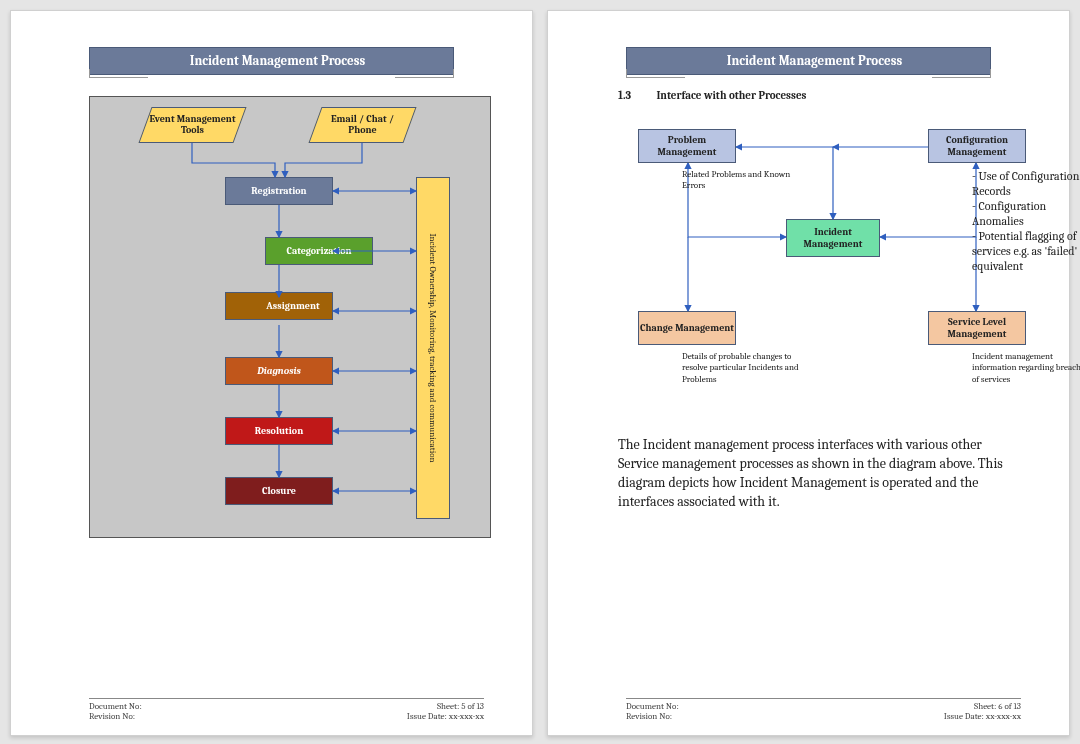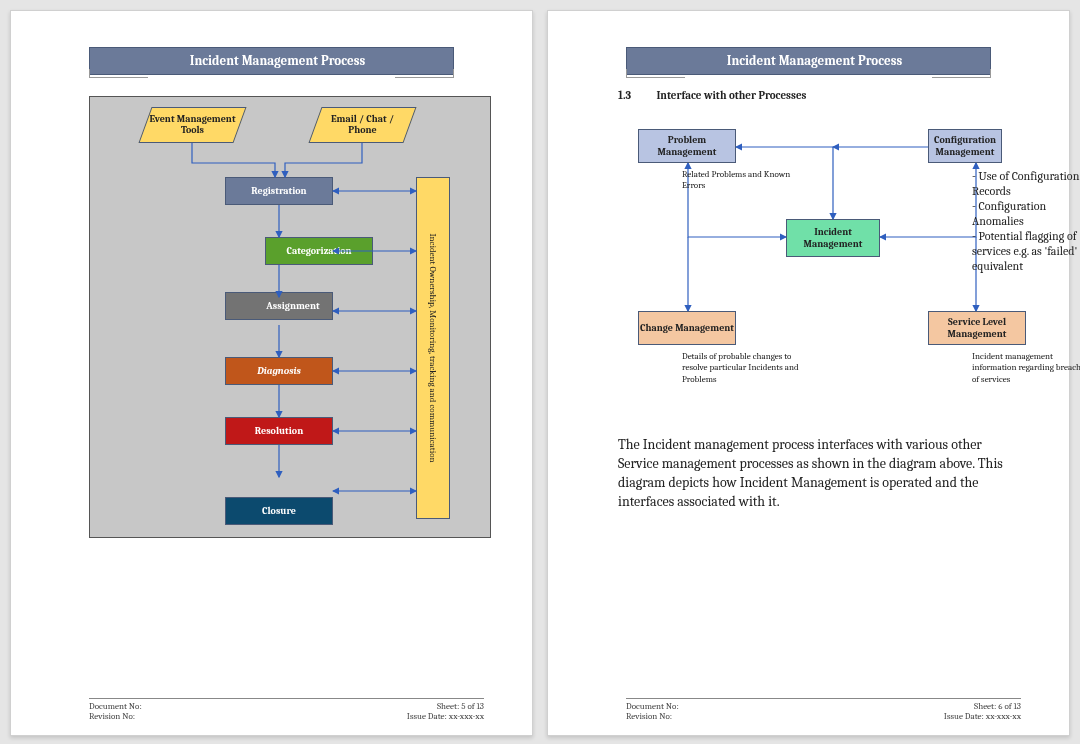--- a/index.html
+++ b/index.html
@@ -53,24 +53,24 @@
         <span>Email / Chat / Phone</span>
       </div>
 
       <div class="side">
         <div class="side-text">Incident Ownership, Monitoring, tracking and communication</div>
       </div>
 
       <div id="p5-steps">
           <div class="node step" style="top: 80px; background: rgb(107, 122, 153);">Registration</div>
           <div class="node step" style="top: 140px; background: rgb(90, 160, 44); margin-left: 40px;">Categorization</div>
-          <div class="node step" style="top: 195px; background: #737373; padding-left: 28px;">Assignment</div>
+          <div class="node step" style="top: 195px; background: #a16207; padding-left: 28px;">Assignment</div>
           <div class="node step" style="top: 260px; background: rgb(192, 86, 27); font-style: italic;">Diagnosis</div>
           <div class="node step" style="top: 320px; background: rgb(192, 24, 24);">Resolution</div>
-          <div class="node step" style="top: 400px; background: #0c4a6e;">Closure</div>
+          <div class="node step" style="top: 380px; background: #7f1d1d;">Closure</div>
         </div>
 
       <svg class="arrows">
         <defs>
           <marker id="ah" markerWidth="6" markerHeight="6" refX="5" refY="3" orient="auto">
             <path d="M0,0 L6,3 L0,6 Z" fill="#2f5fbf"></path>
           </marker>
           <marker id="ahs" markerWidth="6" markerHeight="6" refX="1" refY="3" orient="auto">
             <path d="M6,0 L0,3 L6,6 Z" fill="#2f5fbf"></path>
           </marker>
@@ -135,21 +135,21 @@
         <polyline points="60,200 60,126" fill="none" marker-start="url(#ahs2)"></polyline>
         <polyline points="348,200 348,126" fill="none" marker-start="url(#ahs2)"></polyline>
         <line x1="300" y1="36" x2="348" y2="36" marker-end="url(#ah2)"></line>
       </svg>
 
       <div class="node" style="left:10px;top:18px;width:98px;height:34px;background:#b8c4e2;">
         <span>Problem Management</span>
       </div>
       <div class="caption" style="left:10px;top:58px;">Related Problems and Known Errors</div>
 
-      <div class="node" style="left:300px;top:18px;width:74px;height:34px;background:#b8c4e2;">
+      <div class="node" style="left:300px;top:18px;width:98px;height:34px;background:#b8c4e2;">
         <span>Configuration Management</span>
       </div>
       <div class="caption bullets" id="cfg-bullets" style="left:292px;top:58px;width:122px;">
           <div>Use of Configuration Records</div>
           <div>Configuration Anomalies</div>
           <div>Potential flagging of services e.g. as 'failed' or equivalent</div>
         </div>
 
       <div class="node" style="left:10px;top:200px;width:98px;height:34px;background:#f4c7a1;">
         <span>Change Management</span>

